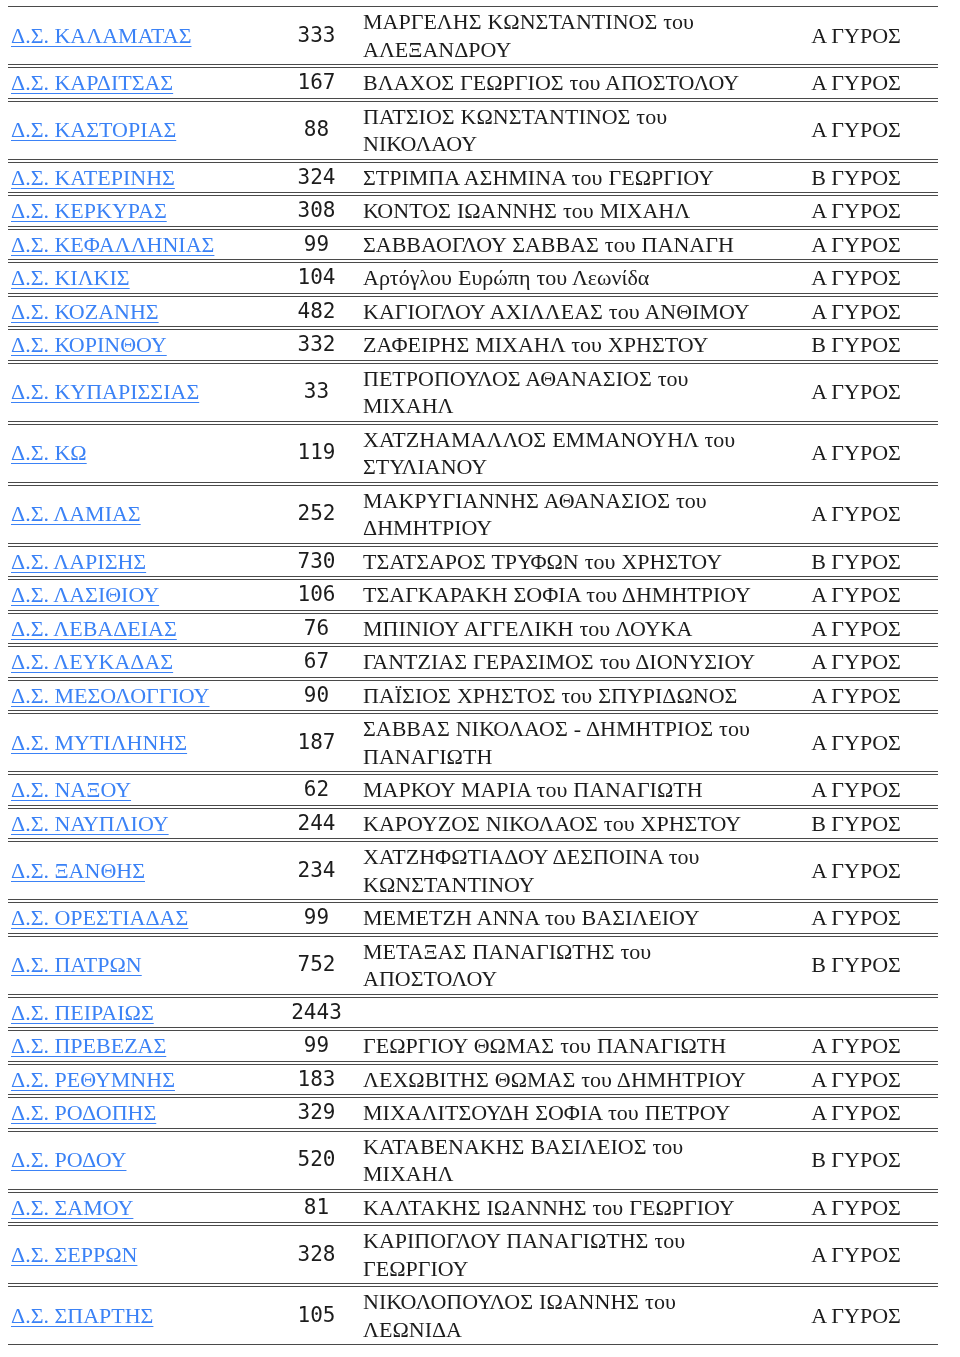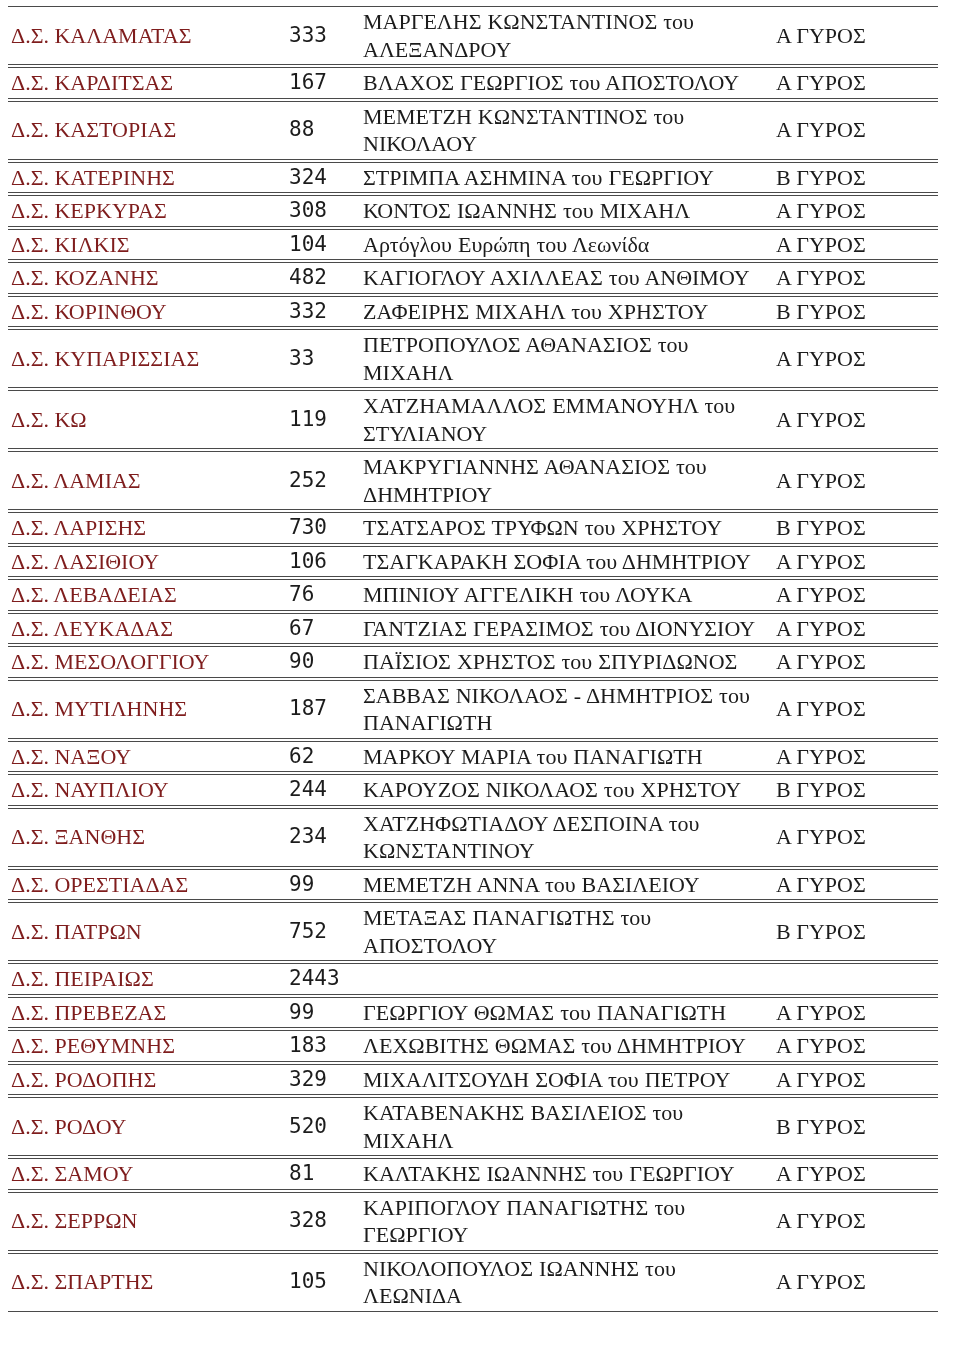--- a/index.html
+++ b/index.html
@@ -31,39 +31,40 @@
     padding-bottom: 1px;
     font-size: 22px;
     line-height: 27.5px;
     overflow: hidden;
   }
   td.c1 {
     padding-left: 3px;
     white-space: nowrap;
   }
   a.assoc {
-    color: #7f1d1d;
+    color: #3b82f6;
+    text-decoration: underline;
     text-decoration-thickness: 1px;
     text-underline-offset: 3px;
     cursor: pointer;
   }
   td.c2 {
-    text-align: left;
+    text-align: center;
     padding-right: 6px;
     font-family: "DejaVu Sans Mono", monospace;
     font-size: 21px;
     white-space: nowrap;
   }
   td.c3 {
     padding-left: 13px;
     padding-right: 5px;
     word-spacing: 0.5px;
   }
   td.c4 {
-    text-align: left;
+    text-align: center;
     padding-right: 2px;
     white-space: nowrap;
   }
 </style>
 </head>
 <body>
 
 <div class="page">
   <table class="results">
     <colgroup>
@@ -83,38 +84,44 @@
   <tr>
     <td class="c1"><a class="assoc">Δ.Σ. ΚΑΡΔΙΤΣΑΣ</a></td>
     <td class="c2">167</td>
     <td class="c3">ΒΛΑΧΟΣ ΓΕΩΡΓΙΟΣ του ΑΠΟΣΤΟΛΟΥ</td>
     <td class="c4">Α ΓΥΡΟΣ</td>
   </tr>
 
   <tr>
     <td class="c1"><a class="assoc">Δ.Σ. ΚΑΣΤΟΡΙΑΣ</a></td>
     <td class="c2">88</td>
-    <td class="c3">ΜΕΜΕΤΖΗ ΚΩΝΣΤΑΝΤΙΝΟΣ του ΝΙΚΟΛΑΟΥ</td>
+    <td class="c3">ΠΑΤΣΙΟΣ ΚΩΝΣΤΑΝΤΙΝΟΣ του ΝΙΚΟΛΑΟΥ</td>
     <td class="c4">Α ΓΥΡΟΣ</td>
   </tr>
 
   <tr>
     <td class="c1"><a class="assoc">Δ.Σ. ΚΑΤΕΡΙΝΗΣ</a></td>
     <td class="c2">324</td>
     <td class="c3">ΣΤΡΙΜΠΑ ΑΣΗΜΙΝΑ του ΓΕΩΡΓΙΟΥ</td>
     <td class="c4">Β ΓΥΡΟΣ</td>
   </tr>
 
   <tr>
     <td class="c1"><a class="assoc">Δ.Σ. ΚΕΡΚΥΡΑΣ</a></td>
     <td class="c2">308</td>
     <td class="c3">ΚΟΝΤΟΣ ΙΩΑΝΝΗΣ του ΜΙΧΑΗΛ</td>
     <td class="c4">Α ΓΥΡΟΣ</td>
   </tr>
 
+  <tr>
+    <td class="c1"><a class="assoc">Δ.Σ. ΚΕΦΑΛΛΗΝΙΑΣ</a></td>
+    <td class="c2">99</td>
+    <td class="c3">ΣΑΒΒΑΟΓΛΟΥ ΣΑΒΒΑΣ του ΠΑΝΑΓΗ</td>
+    <td class="c4">Α ΓΥΡΟΣ</td>
+  </tr>
 
   <tr>
     <td class="c1"><a class="assoc">Δ.Σ. ΚΙΛΚΙΣ</a></td>
     <td class="c2">104</td>
     <td class="c3">Αρτόγλου Ευρώπη του Λεωνίδα</td>
     <td class="c4">Α ΓΥΡΟΣ</td>
   </tr>
 
   <tr>
     <td class="c1"><a class="assoc">Δ.Σ. ΚΟΖΑΝΗΣ</a></td>

